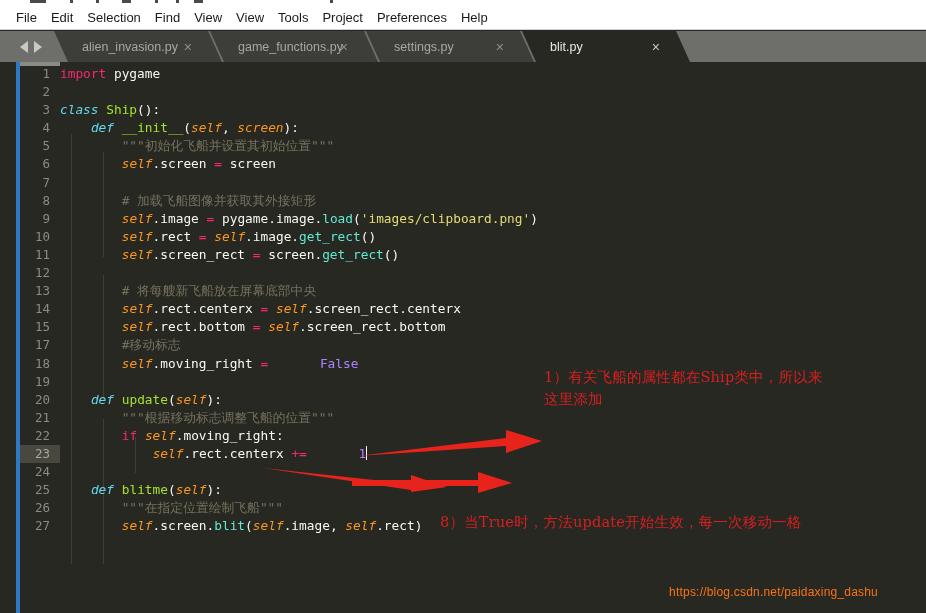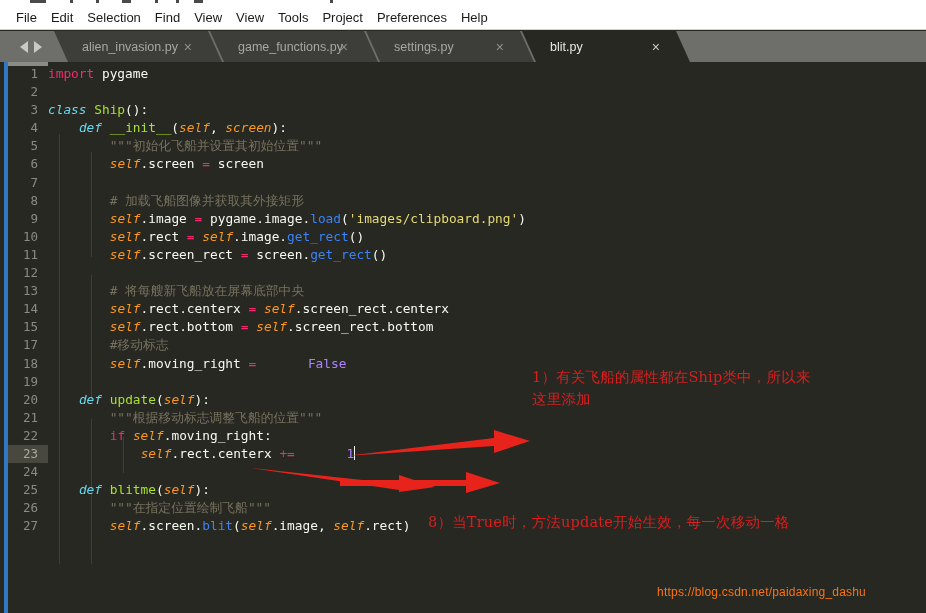--- a/index.html
+++ b/index.html
@@ -126,21 +126,21 @@
   }
   .tab.active .tab-close { color: #c8c8c4; }
   .tab.t1 { z-index: 2; }
   .tab.t2 { margin-left: -12px; z-index: 2; }
   .tab.t3 { margin-left: -12px; z-index: 1; }
   .tab.t4 { margin-left: -12px; }
 
   
   .editor {
     position: absolute;
-    top: 62px; left: 4px;
+    top: 62px; left: 16px;
     width: 892px;
     height: 551px;
     background: #272822;
     overflow: hidden;
   }
   .leftbar {
     position: absolute;
     left: 0; top: 0;
     width: 4px; height: 551px;
     background: #2f79c4;
@@ -194,21 +194,21 @@
     background: #3e3f36;
   }
 
   
   .kw     { color: #f92672; }          
   .stor   { color: #66d9ef; font-style: italic; } 
   .cname  { color: #a6e22e; }          
   .param  { color: #fd971f; font-style: italic; } 
   .selfv  { color: #fd971f; font-style: italic; }
   .plain  { color: #f8f8f2; }
-  .fn     { color: #3b82f6; }          
+  .fn     { color: #5eead4; }          
   .str    { color: #e6db74; }          
   .num    { color: #ae81ff; margin-left: 44px; }          
   .op     { color: #f92672; }          
   .cmt    { color: #75715e; }          
   .punct  { color: #f8f8f2; }
 
   .caret {
     display: inline-block;
     width: 1px;
     height: 14px;

